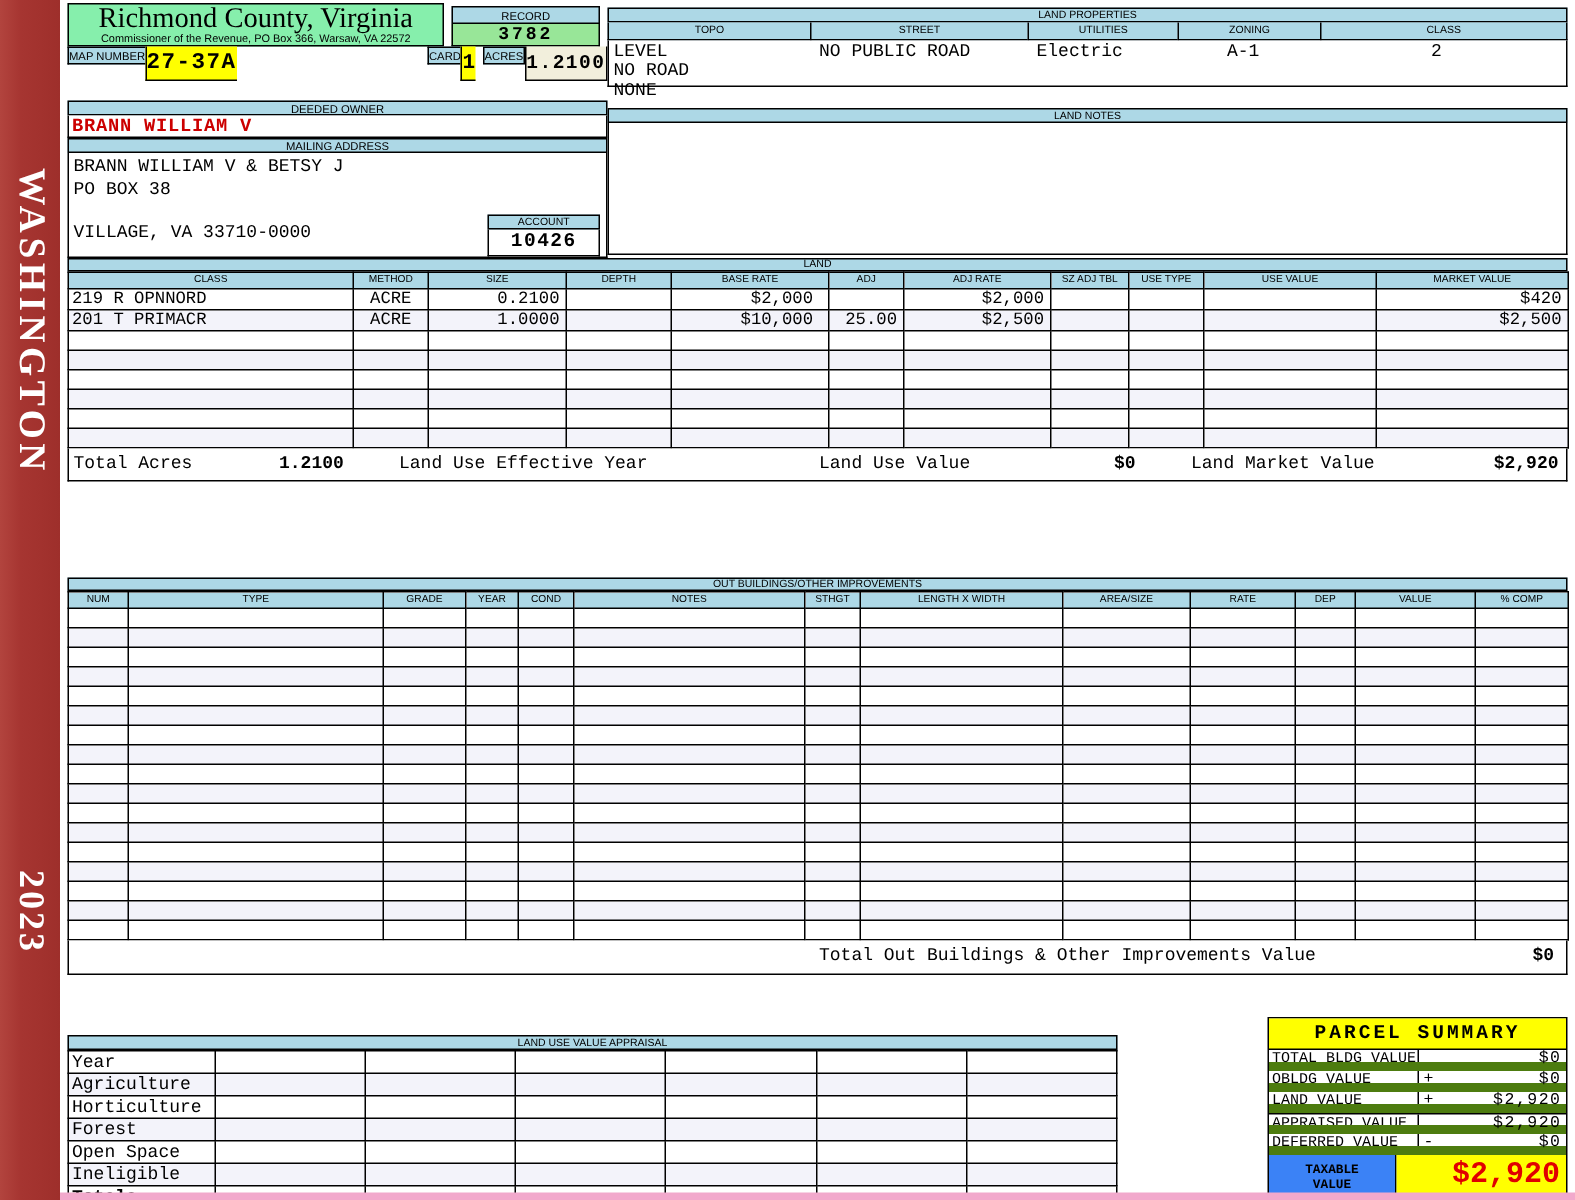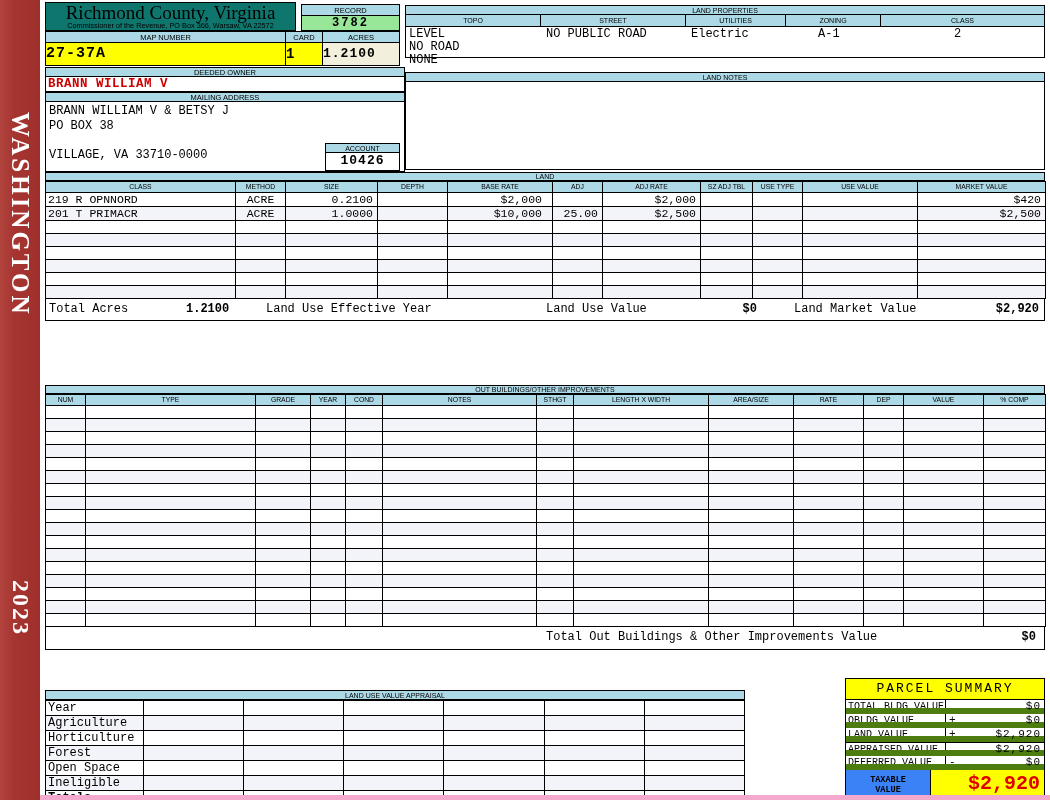--- a/index.html
+++ b/index.html
@@ -20,32 +20,32 @@
     color:#fff;font-family:var(--serif);font-weight:bold}
   .vtext.county{top:112px;font-size:25px;letter-spacing:3px}
   .vtext.year{top:580px;font-size:24px;letter-spacing:2px}
 
   
   .hdrbar{background:var(--hdrblue);border:1px solid #000;font-family:var(--sans);
     font-size:7.5px;text-align:center;line-height:9px;color:#000}
 
   
   .title-box{position:absolute;left:45px;top:2px;width:251px;height:29px;border:1px solid #000;
-    text-align:center;background:#0f766e}
+    text-align:center;background:#86efac}
   .title-box .title{font-family:var(--serif);font-size:19px;line-height:19px;margin-top:0px}
   .title-box .subtitle{font-family:var(--sans);font-size:7.3px;line-height:8px}
 
   .record-box{position:absolute;left:301px;top:4px;width:99px;height:27px}
   .record-box .hdrbar{height:12px;line-height:11px}
   .record-box .val{height:15px;background:var(--green);border:1px solid #000;border-top:none;
     font-weight:bold;font-size:12px;text-align:center;line-height:14px;letter-spacing:2px}
 
   
   .mca{position:absolute;left:45px;top:31px;width:355px;height:35px;display:flex}
-  .mca .col{display:flex;flex-direction:column}
+  .mca .col{display:flex;flex-direction:row}
   .mca .col .hdrbar{height:12px;line-height:11px;border-right:none}
   .mca .col:last-child .hdrbar{border-right:1px solid #000}
   .mca .val{height:23px;border:1px solid #000;border-top:none;border-right:none;
     font-weight:bold;}
   .mca .col:last-child .val{border-right:1px solid #000}
   .mca .map{width:240px}.mca .card{width:37px}.mca .acres{width:78px}
   .mca .map .val{background:var(--yellow);font-size:15px;line-height:22px;letter-spacing:1px}
   .mca .card .val{background:var(--yellow);font-size:14px;line-height:22px}
   .mca .acres .val{background:var(--cream);font-size:13px;line-height:22px;letter-spacing:1px}
 
@@ -107,21 +107,21 @@
 
   .lua-section{left:45px;top:690px;width:700px}
   .lua-section .titlebar{height:10px;line-height:9px}
   .lua-section td{height:14px;line-height:14px;font-size:12px}
   .lua-section tr{height:14px}
   .lua-section td.label{padding-left:2px}
   .lua-section tr.totals td{font-weight:bold}
 
   
   .ps{position:absolute;left:845px;top:678px;width:200px;border:1px solid #000;background:#fff}
-  .ps .pstitle{height:21px;background:var(--yellow);border-bottom:1px solid #000;font-weight:normal;
+  .ps .pstitle{height:21px;background:var(--yellow);border-bottom:1px solid #000;font-weight:bold;
     font-size:13px;text-align:center;line-height:20px;letter-spacing:2px}
   .ps .row{display:flex;height:14px;border-bottom:6px solid #4d7c0f;font-size:10px;line-height:13px}
   .ps .row.thick{border-top:1px solid #000}
   .ps .row .lab{width:100px;border-right:1px solid #000;padding-left:2px;overflow:hidden;white-space:nowrap}
   .ps .row .valcell{position:relative;flex:1}
   .ps .row .sign{position:absolute;left:3px;font-size:11px}
   .ps .row .val{position:absolute;right:3px;font-size:11px;letter-spacing:1px}
   .ps .taxrow{display:flex;height:30px}
   .ps .taxrow .lab{width:85px;border-right:1px solid #000;background:#3b82f6;text-align:center;
     font-size:8.5px;font-weight:bold;line-height:10px;padding-top:5px}

